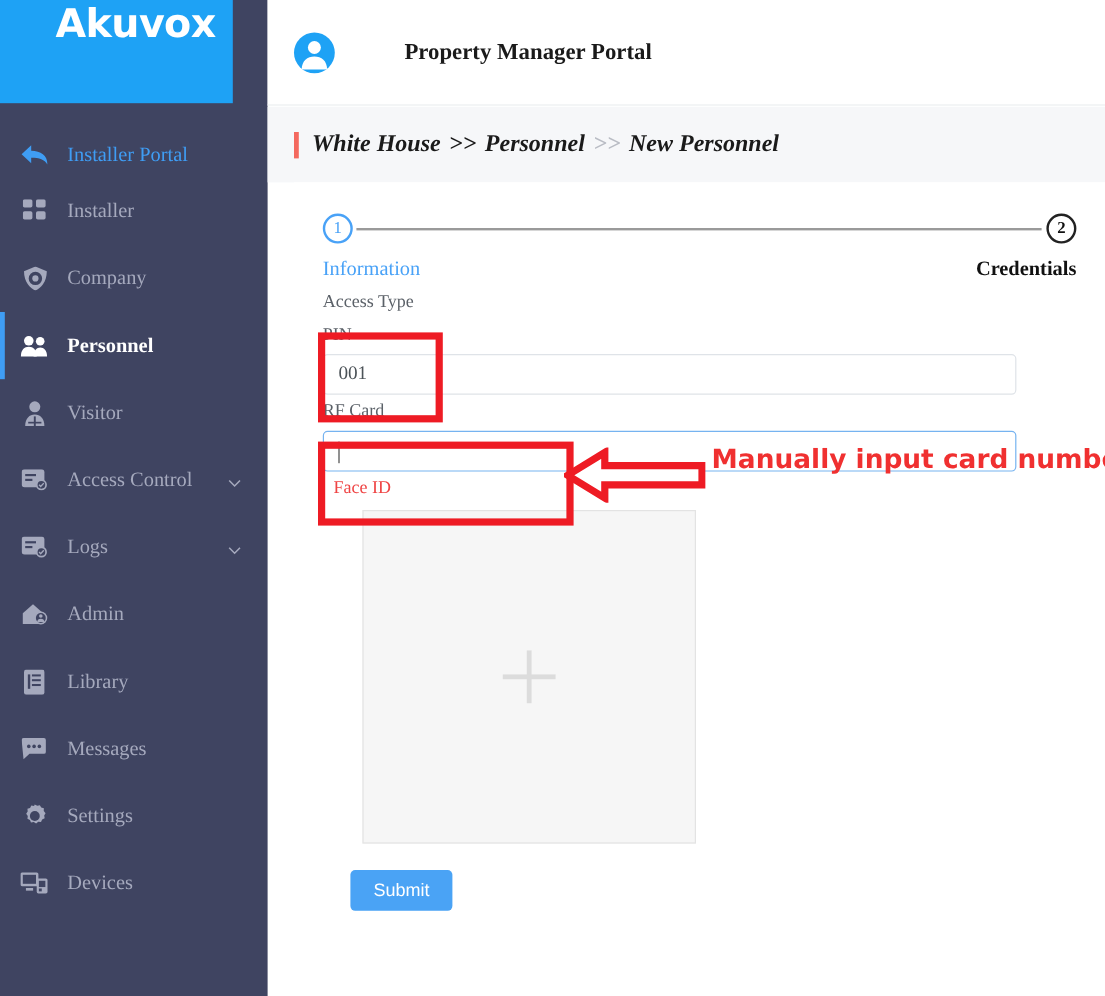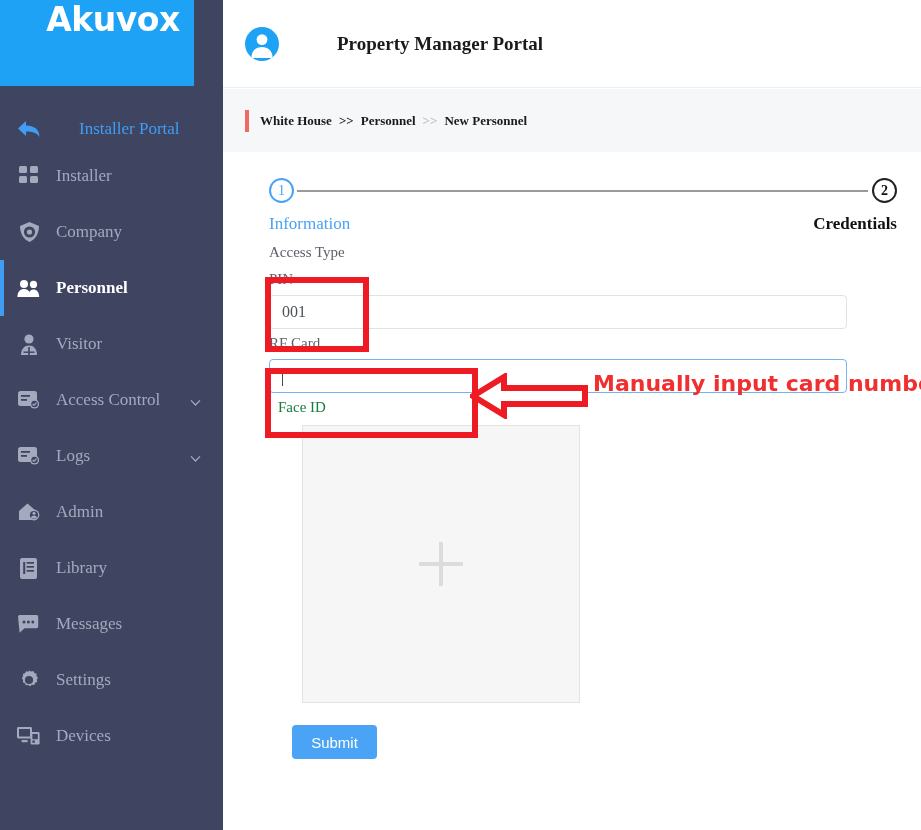--- a/index.html
+++ b/index.html
@@ -30,21 +30,21 @@
   }
   .nav-item {
     position: relative;
     height: 56px;
     display: flex; align-items: center;
     padding-left: 14px;
     color: #a5a9bd;
     font-size: 17px;
     cursor: pointer;
   }
-  .nav-item.portal { color: #3f9df4; height: 62px; padding-top: 24px; gap: 23px;}
+  .nav-item.portal { color: #3f9df4; height: 62px; padding-top: 24px;}
   .nav-item.active { color: #ffffff; font-weight: bold; }
   .nav-item.active::before {
     content: ""; position: absolute; left: 0; top: 0;
     width: 4px; height: 100%; background: #3f9df4;
   }
   .nav-ico {
     width: 30px; height: 24px;
     display: inline-flex; align-items: center; justify-content: center;
     margin-right: 12px; flex: 0 0 30px;
   }
@@ -82,21 +82,21 @@
     position: absolute; left: 223px; top: 89px;
     width: 698px; height: 63px;
     background: #f6f7f9;
     display: flex; align-items: center;
     padding-left: 22px;
   }
   #crumb-accent {
     width: 4px; height: 22px; background: #f4695f;
     margin-right: 11px; flex: 0 0 4px;
   }
-  .crumb { font-size: 13px; font-weight: bold; color: #1a1a1a; }
+  .crumb { font-size: 20px; font-weight: bold; color: #1a1a1a; font-style: italic; }
   .crumb.sep-dark { color: #1a1a1a; margin: 0 7px; }
   .crumb.sep-light { color: #b9bcc4; margin: 0 7px; }
 
   
   #card {
     position: absolute; left: 245px; top: 152px;
     width: 676px; height: 678px;
     background: #ffffff;
   }
 
@@ -147,21 +147,21 @@
   .field-block { margin-bottom: 6px; }
 
   
   #rf-wrap { position: relative; }
   #rf-caret {
     position: absolute; left: 13px; top: 9px;
     width: 1px; height: 18px; background: #4a4a4a;
   }
 
   
-  #faceid-label { font-size: 15px; color: #15803d; margin: 4px 0 9px 9px; }
+  #faceid-label { font-size: 15px; color: #ef4444; margin: 4px 0 9px 9px; }
   #faceid-box {
     margin-left: 33px;
     width: 278px; height: 278px;
     background: #f6f6f6;
     border: 1px solid #e3e3e3;
     display: flex; align-items: center; justify-content: center;
     cursor: pointer;
   }
   #plus-icon { position: relative; width: 44px; height: 44px; }
   #plus-icon::before, #plus-icon::after {

